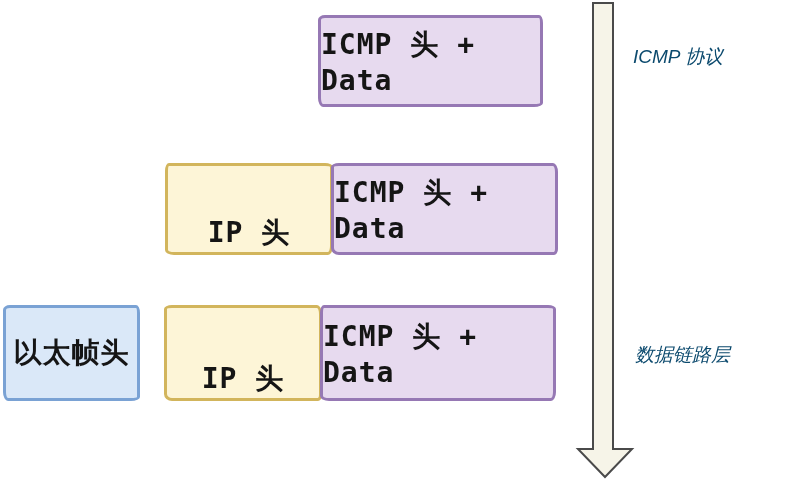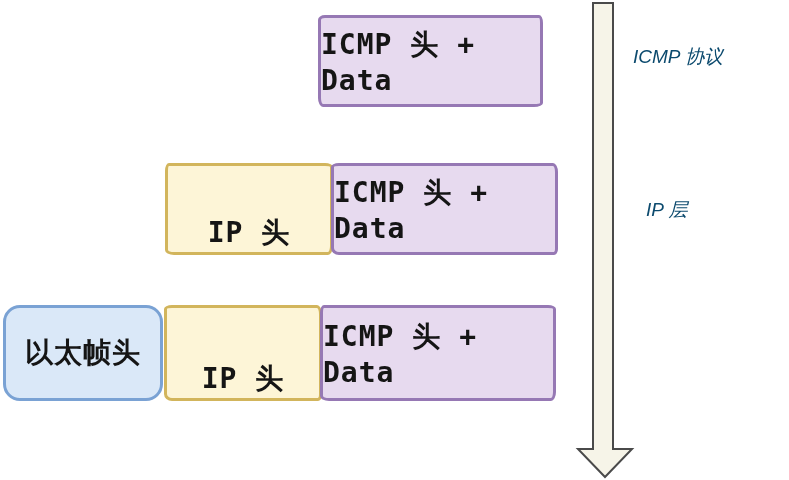--- a/index.html
+++ b/index.html
@@ -29,21 +29,21 @@
   .icmp{background:#e7daef;border:3px solid #9678b4;}
   .ip{background:#fdf5d7;border:3px solid #d2b55c;align-items:flex-end;}
   .eth{background:#dae8f8;border:3px solid #7aa2d4;}
 
   
   .b-r1-icmp{left:318px;top:15px;width:225px;height:92px;}
   
   .b-r2-ip{left:165px;top:163px;width:168px;height:92px;}
   .b-r2-icmp{left:331px;top:163px;width:227px;height:92px;}
   
-  .b-r3-eth{left:3px;top:305px;width:160px;height:96px;border-radius:17px;}
+  .b-r3-eth{left:3px;top:305px;width:137px;height:96px;}
   .b-r3-ip{left:164px;top:305px;width:158px;height:96px;}
   .b-r3-icmp{left:320px;top:305px;width:236px;height:96px;}
 
   .layer-label{
     position:absolute;
     font-size:19px;
     color:#0c4a6e;
     font-family:"Liberation Sans","DejaVu Sans",sans-serif;
     white-space:nowrap;
     line-height:30px;
@@ -64,29 +64,29 @@
     <span>ICMP 头 + Data</span>
   </div>
   <div class="layer-label l-1">ICMP 协议</div>
 
   <div class="block ip wob-b b-r2-ip">
     <span>IP 头</span>
   </div>
   <div class="block icmp wob-c b-r2-icmp">
     <span>ICMP 头 + Data</span>
   </div>
-  <div class="layer-label l-2">IP 层</div>
 
   <div class="block eth wob-a b-r3-eth">
     <span>以太帧头</span>
   </div>
   <div class="block ip wob-c b-r3-ip">
     <span>IP 头</span>
   </div>
   <div class="block icmp wob-b b-r3-icmp">
     <span>ICMP 头 + Data</span>
   </div>
+  <div class="layer-label l-3">数据链路层</div>
 
   <svg class="down-arrow" viewBox="0 0 62 480" xmlns="http://www.w3.org/2000/svg">
     <polygon points="18,3 38,3 38,449 57,449 30,477 3,449 18,449" fill="#f6f4e8" stroke="#4a4a4a" stroke-width="2" stroke-linejoin="miter"></polygon>
   </svg>
 
 </div>
 
 </body></html>

